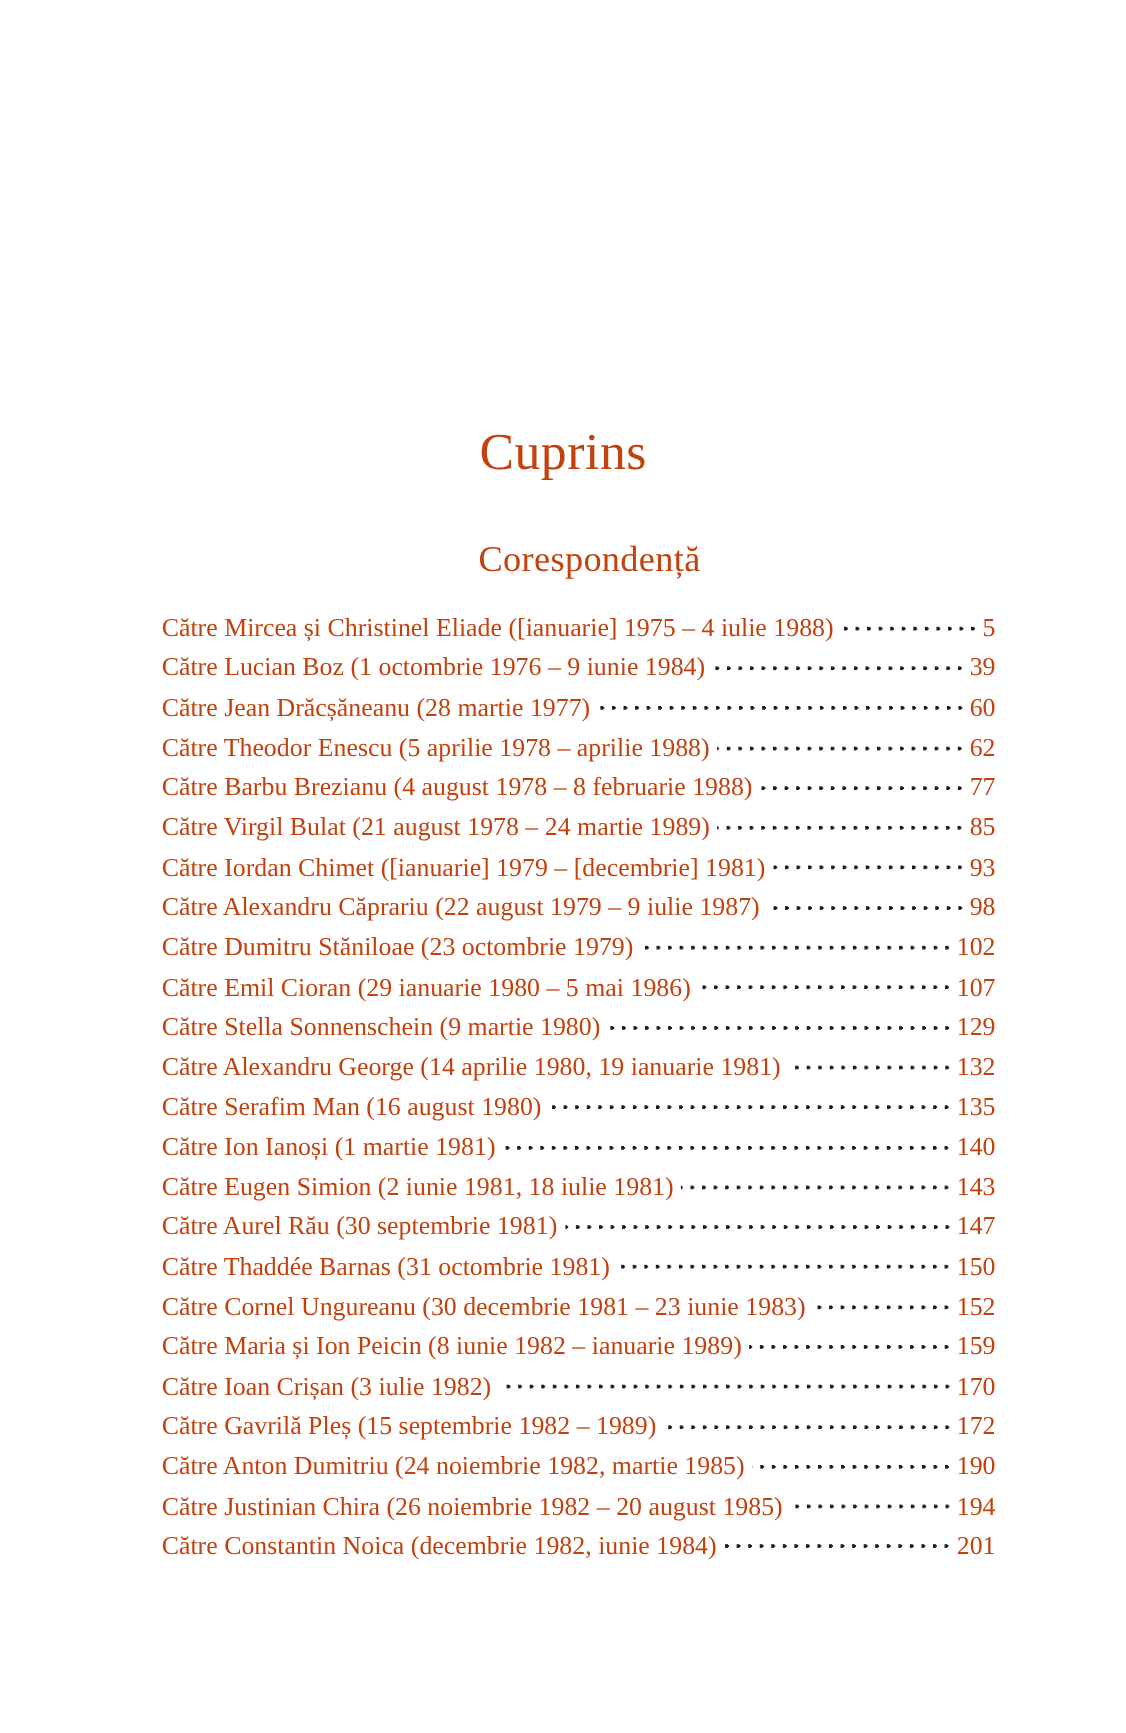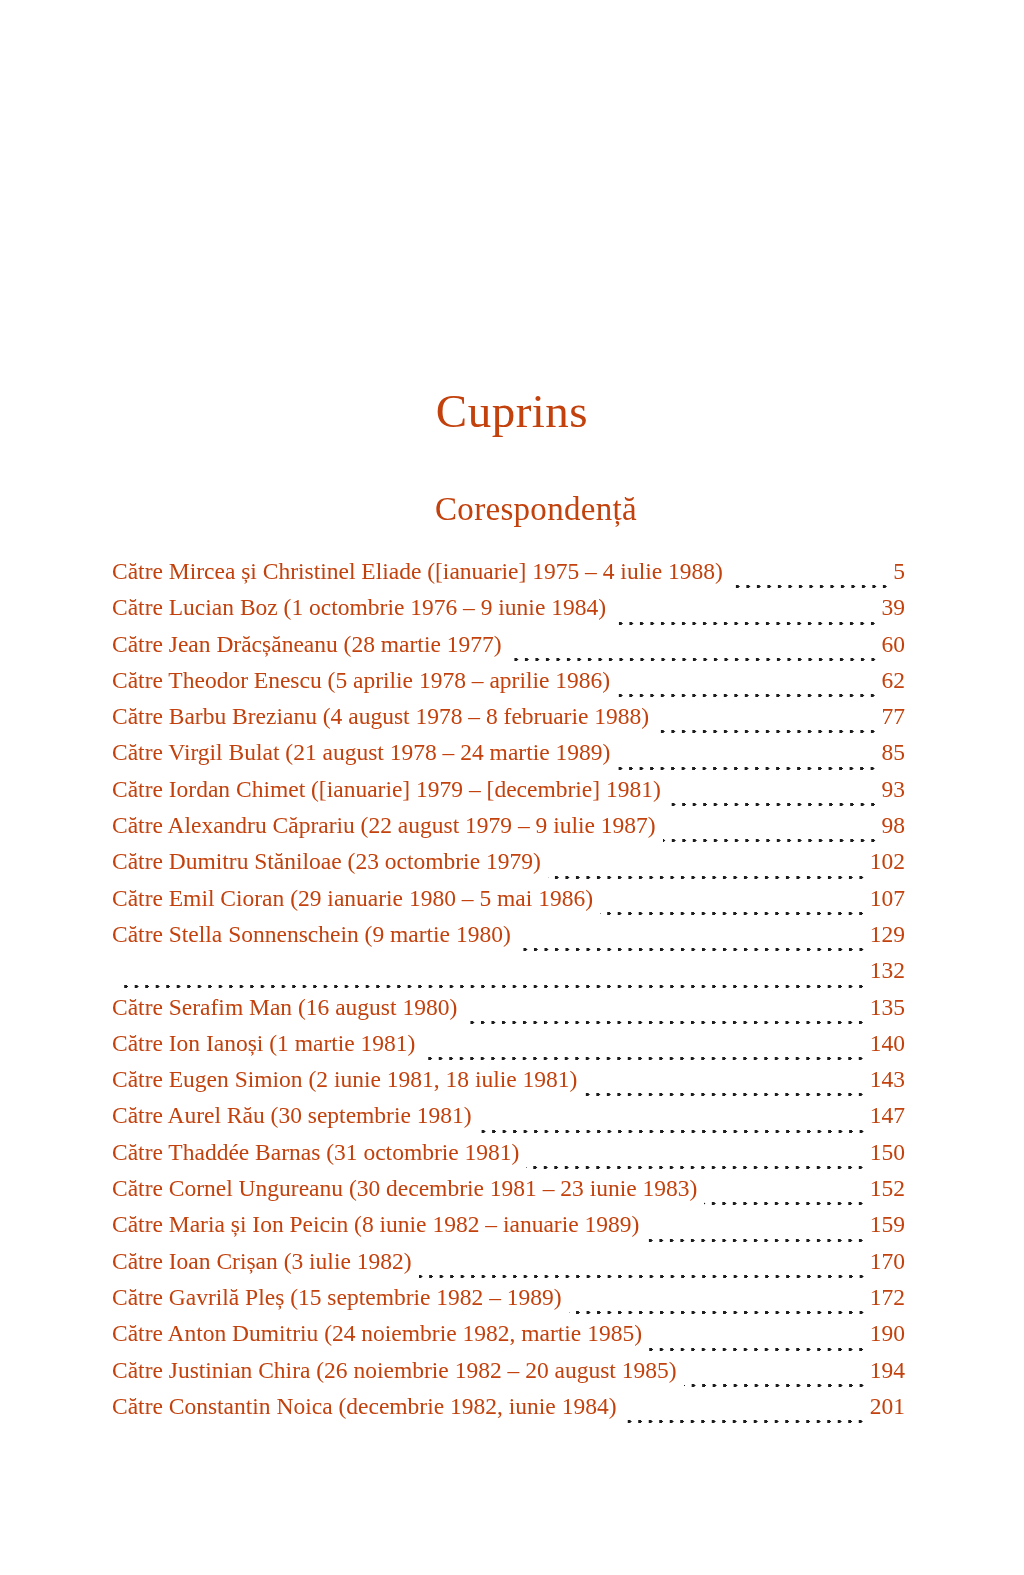--- a/index.html
+++ b/index.html
@@ -33,25 +33,26 @@
     font-weight: normal;
     line-height: 1.0;
     letter-spacing: 0.3px;
     padding-left: 48px;
   }
   .toc {
     margin: 27px 119px 0 112px; 
   }
   .toc-row {
     display: flex;
-    align-items: flex-end;
+    align-items: center;
     height: 36.3px;
     font-size: 23.5px;
     line-height: 36.3px;
     white-space: nowrap;
+    margin-left: 35px;
   }
   .toc-label {
     flex: 0 0 auto;
   }
   
   .toc-dots {
     flex: 1 1 auto;
     height: 5px;
     margin: 0 1px 0 7px;
     background-image: radial-gradient(circle 1.9px at 2.5px 2.5px, #1c1c1c 98%, transparent 100%);
@@ -82,21 +83,21 @@
     <span class="toc-page">39</span>
   </div>
 
   <div class="toc-row">
     <span class="toc-label">Către Jean Drăcșăneanu (28 martie 1977)</span>
     <span class="toc-dots"></span>
     <span class="toc-page">60</span>
   </div>
 
   <div class="toc-row">
-    <span class="toc-label">Către Theodor Enescu (5 aprilie 1978 – aprilie 1986)</span>
+    <span class="toc-label">Către Theodor Enescu (5 aprilie 1978 – aprilie 1988)</span>
     <span class="toc-dots"></span>
     <span class="toc-page">62</span>
   </div>
 
   <div class="toc-row">
     <span class="toc-label">Către Barbu Brezianu (4 august 1978 – 8 februarie 1988)</span>
     <span class="toc-dots"></span>
     <span class="toc-page">77</span>
   </div>
 
@@ -130,20 +131,21 @@
     <span class="toc-page">107</span>
   </div>
 
   <div class="toc-row">
     <span class="toc-label">Către Stella Sonnenschein (9 martie 1980)</span>
     <span class="toc-dots"></span>
     <span class="toc-page">129</span>
   </div>
 
   <div class="toc-row">
+    <span class="toc-label">Către Alexandru George (14 aprilie 1980, 19 ianuarie 1981)</span>
     <span class="toc-dots"></span>
     <span class="toc-page">132</span>
   </div>
 
   <div class="toc-row">
     <span class="toc-label">Către Serafim Man (16 august 1980)</span>
     <span class="toc-dots"></span>
     <span class="toc-page">135</span>
   </div>
 

